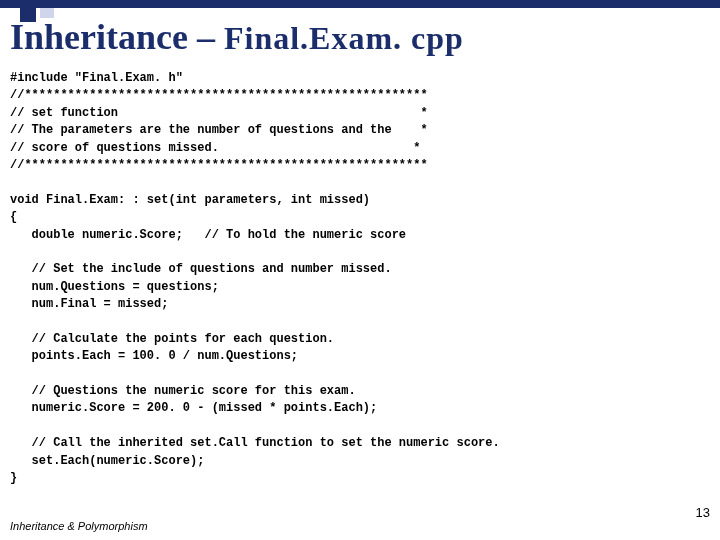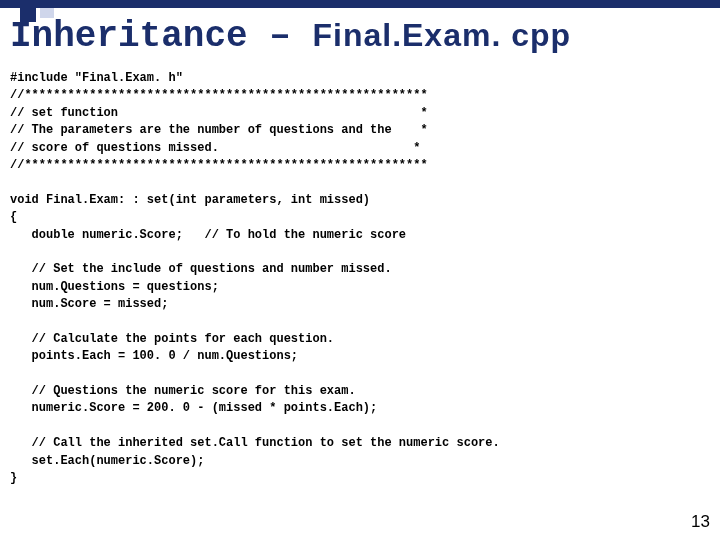--- a/index.html
+++ b/index.html
@@ -2,30 +2,30 @@
 <html><head>
 <meta charset="utf-8">
 <style>
   * { margin: 0; padding: 0; box-sizing: border-box; }
   html, body { width: 720px; height: 540px; background: #fff; font-family: Arial, sans-serif; overflow: hidden; }
   .slide { position: relative; width: 720px; height: 540px; background: #fff; }
   .topbar { position: absolute; top: 0; left: 0; right: 0; height: 8px; background: #1b2e6b; }
   .tab1 { position: absolute; top: 8px; left: 20px; width: 16px; height: 14px; background: #1b2e6b; }
   .tab2 { position: absolute; top: 8px; left: 40px; width: 14px; height: 10px; background: #cfd6eb; }
   .title { position: absolute; top: 16px; left: 10px; right: 10px; font-weight: bold; }
-  .title .t1 { font-size: 36px; color: #1b2e6b; font-family: Liberation Mono, monospace; text-align: center; }
-  .title .t2 { font-size: 32px; color: #1b2e6b; font-family: Liberation Sans, sans-serif; font-weight: bold; letter-spacing: 1px; }
+  .title .t1 { font-size: 36px; color: #1b2e6b; font-family: Liberation Serif, serif; text-align: center; }
+  .title .t2 { font-size: 32px; color: #1b2e6b; font-family: Liberation Serif, serif; font-weight: bold; letter-spacing: 1px; }
   .code {
     position: absolute; top: 70px; left: 10px; right: 20px;
     font-family: "Courier New", Courier, monospace;
     font-size: 12px; font-weight: bold; color: #000;
     white-space: pre; line-height: 1.45;
   }
   .footer-left { position: absolute; left: 10px; bottom: 8px; font-size: 11px; font-style: italic; color: #000; }
-  .footer-right { position: absolute; right: 10px; bottom: 8px; font-size: 17px; color: #000; }
+  .footer-right { position: absolute; right: 10px; bottom: 20px; font-size: 13px; color: #000; }
 </style>
 </head>
 <body>
 
 <div class="slide">
   <div class="topbar"></div>
   <div class="tab1"></div>
   <div class="tab2"></div>
 
   <div class="title">
@@ -38,26 +38,27 @@
 <span>// The parameters are the number of questions and the    *</span>
 <span>// score of questions missed.                           *</span>
 <span>//********************************************************</span>
 <span></span>
 <span>void Final.Exam: : set(int parameters, int missed)</span>
 <span>{</span>
 <span>   double numeric.Score;   // To hold the numeric score</span>
 <span></span>
 <span>   // Set the include of questions and number missed.</span>
 <span>   num.Questions = questions;</span>
-<span>   num.Score = missed;</span>
+<span>   num.Final = missed;</span>
 <span></span>
 <span>   // Calculate the points for each question.</span>
 <span>   points.Each = 100. 0 / num.Questions;</span>
 <span></span>
 <span>   // Questions the numeric score for this exam.</span>
 <span>   numeric.Score = 200. 0 - (missed * points.Each);</span>
 <span></span>
 <span>   // Call the inherited set.Call function to set the numeric score.</span>
 <span>   set.Each(numeric.Score);</span>
 <span>}</span></div>
 
+  <div class="footer-left">Inheritance &amp; Polymorphism</div>
   <div class="footer-right">13</div>
 </div>
 
 </body></html>

